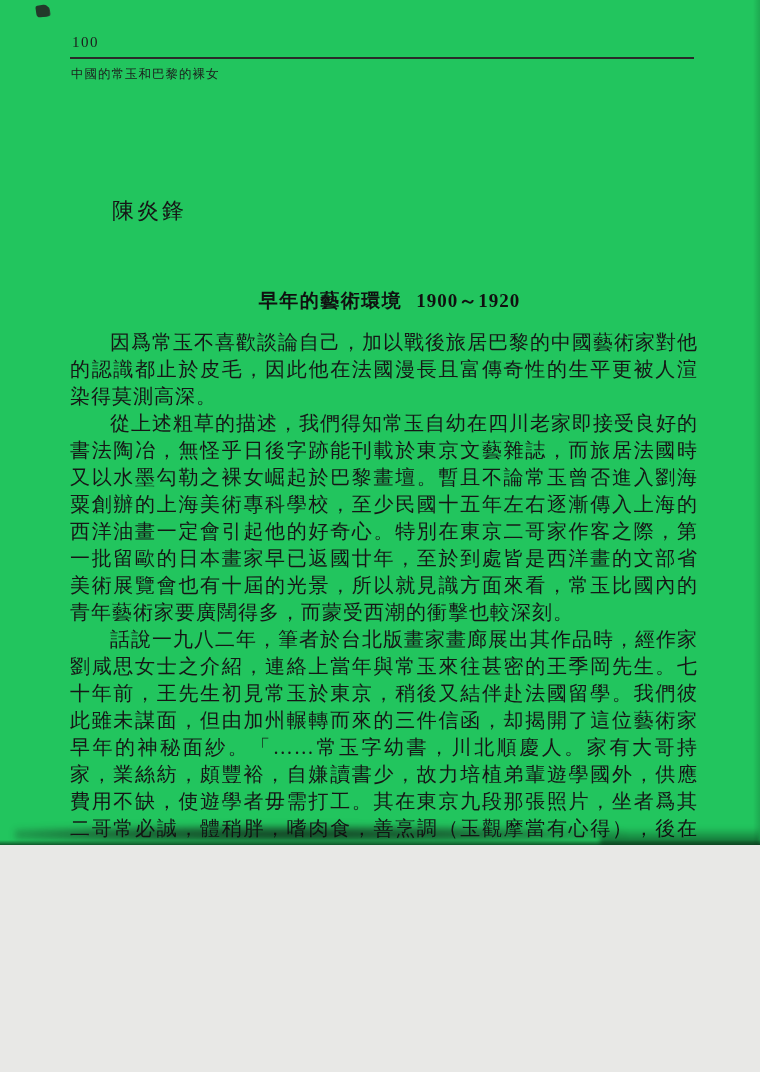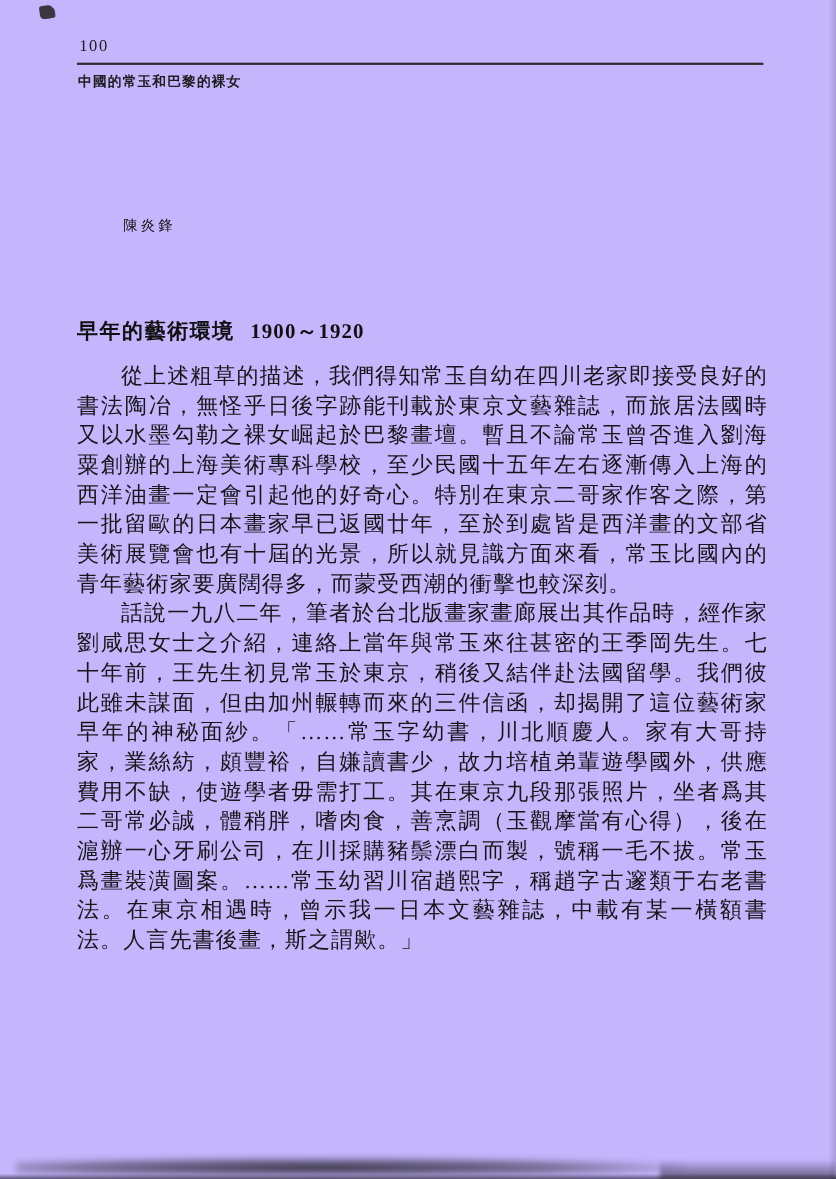--- a/index.html
+++ b/index.html
@@ -3,23 +3,23 @@
 <meta charset="utf-8">
 <style>
   html, body {
     margin: 0;
     padding: 0;
     background: #e8e8e6;
   }
   .page {
     position: relative;
     width: 760px;
-    height: 1072px;
+    height: 845px;
     margin: 0 auto;
-    background: #c4b5fd;
+    background: #22c55e;
     overflow: hidden;
     font-family: "Liberation Serif", "DejaVu Serif", serif;
     color: #141414;
   }
   
   .artifact-top-mark {
     position: absolute;
     left: 36px;
     top: 5px;
     width: 13px;
@@ -79,56 +79,57 @@
     right: 66px;
     top: 57px;
     height: 2px;
     background: #2a2a2a;
   }
   .running-header {
     position: absolute;
     left: 71px;
     top: 66px;
     font-size: 12.5px;
-    font-weight: bold;
+    font-weight: normal;
     letter-spacing: 1px;
     color: #1c1c1c;
   }
   
   .article-title {
     position: absolute;
     left: 107px;
     top: 128px;
     font-size: 34px;
     font-weight: bold;
     letter-spacing: 2.5px;
     color: #101010;
     white-space: nowrap;
   }
   .article-author {
     position: absolute;
     left: 112px;
     top: 196px;
-    font-size: 13px;
+    font-size: 22px;
     letter-spacing: 3px;
     color: #161616;
   }
   
   .article-body {
     position: absolute;
     left: 70px;
     right: 62px;
     top: 288px;
   }
   .section-heading {
     font-size: 19px;
     font-weight: bold;
     letter-spacing: 1.5px;
-    margin: 0 0 15px 0;
+    margin: 0 0 15px 11px;
     color: #101010;
+    text-align: center;
   }
   .section-heading .period {
     margin-left: 14px;
     letter-spacing: 1px;
   }
   .article-body p {
     margin: 0;
     font-size: 20px;
     line-height: 27px;
     letter-spacing: 1px;
@@ -150,20 +151,21 @@
 
   <div class="running-header">中國的常玉和巴黎的裸女</div>
 
 
   <div class="article-author">陳炎鋒</div>
 
   <div class="article-body">
     <h2 class="section-heading">
       <span>早年的藝術環境</span><span class="period">1900～1920</span>
     </h2>
+    <p>因爲常玉不喜歡談論自己，加以戰後旅居巴黎的中國藝術家對他的認識都止於皮毛，因此他在法國漫長且富傳奇性的生平更被人渲染得莫測高深。</p>
     <p>從上述粗草的描述，我們得知常玉自幼在四川老家即接受良好的書法陶冶，無怪乎日後字跡能刊載於東京文藝雜誌，而旅居法國時又以水墨勾勒之裸女崛起於巴黎畫壇。暫且不論常玉曾否進入劉海粟創辦的上海美術專科學校，至少民國十五年左右逐漸傳入上海的西洋油畫一定會引起他的好奇心。特別在東京二哥家作客之際，第一批留歐的日本畫家早已返國廿年，至於到處皆是西洋畫的文部省美術展覽會也有十屆的光景，所以就見識方面來看，常玉比國內的青年藝術家要廣闊得多，而蒙受西潮的衝擊也較深刻。</p>
     <p>話說一九八二年，筆者於台北版畫家畫廊展出其作品時，經作家劉咸思女士之介紹，連絡上當年與常玉來往甚密的王季岡先生。七十年前，王先生初見常玉於東京，稍後又結伴赴法國留學。我們彼此雖未謀面，但由加州輾轉而來的三件信函，却揭開了這位藝術家早年的神秘面紗。「……常玉字幼書，川北順慶人。家有大哥持家，業絲紡，頗豐裕，自嫌讀書少，故力培植弟輩遊學國外，供應費用不缺，使遊學者毋需打工。其在東京九段那張照片，坐者爲其二哥常必誠，體稍胖，嗜肉食，善烹調（玉觀摩當有心得），後在滬辦一心牙刷公司，在川採購豬鬃漂白而製，號稱一毛不拔。常玉爲畫裝潢圖案。……常玉幼習川宿趙熙字，稱趙字古邃類于右老書法。在東京相遇時，曾示我一日本文藝雜誌，中載有某一橫額書法。人言先書後畫，斯之謂歟。」</p>
   </div>
 
   <div class="artifact-bottom-smudge"></div>
   <div class="artifact-bottom-corner"></div>
   <div class="artifact-edge-right"></div>
   <div class="artifact-edge-bottom"></div>
 
 </div>

